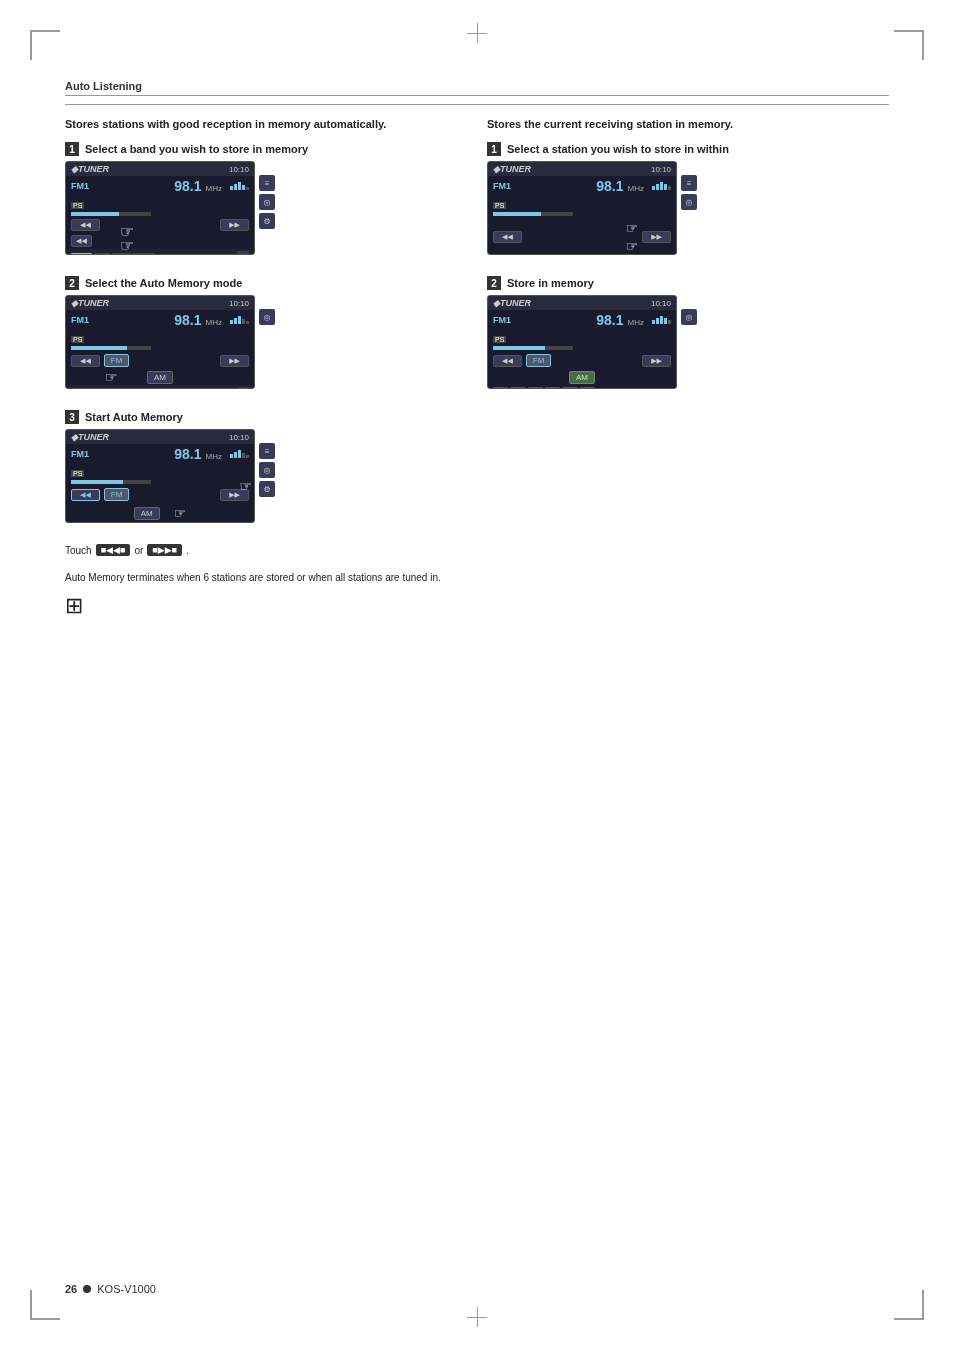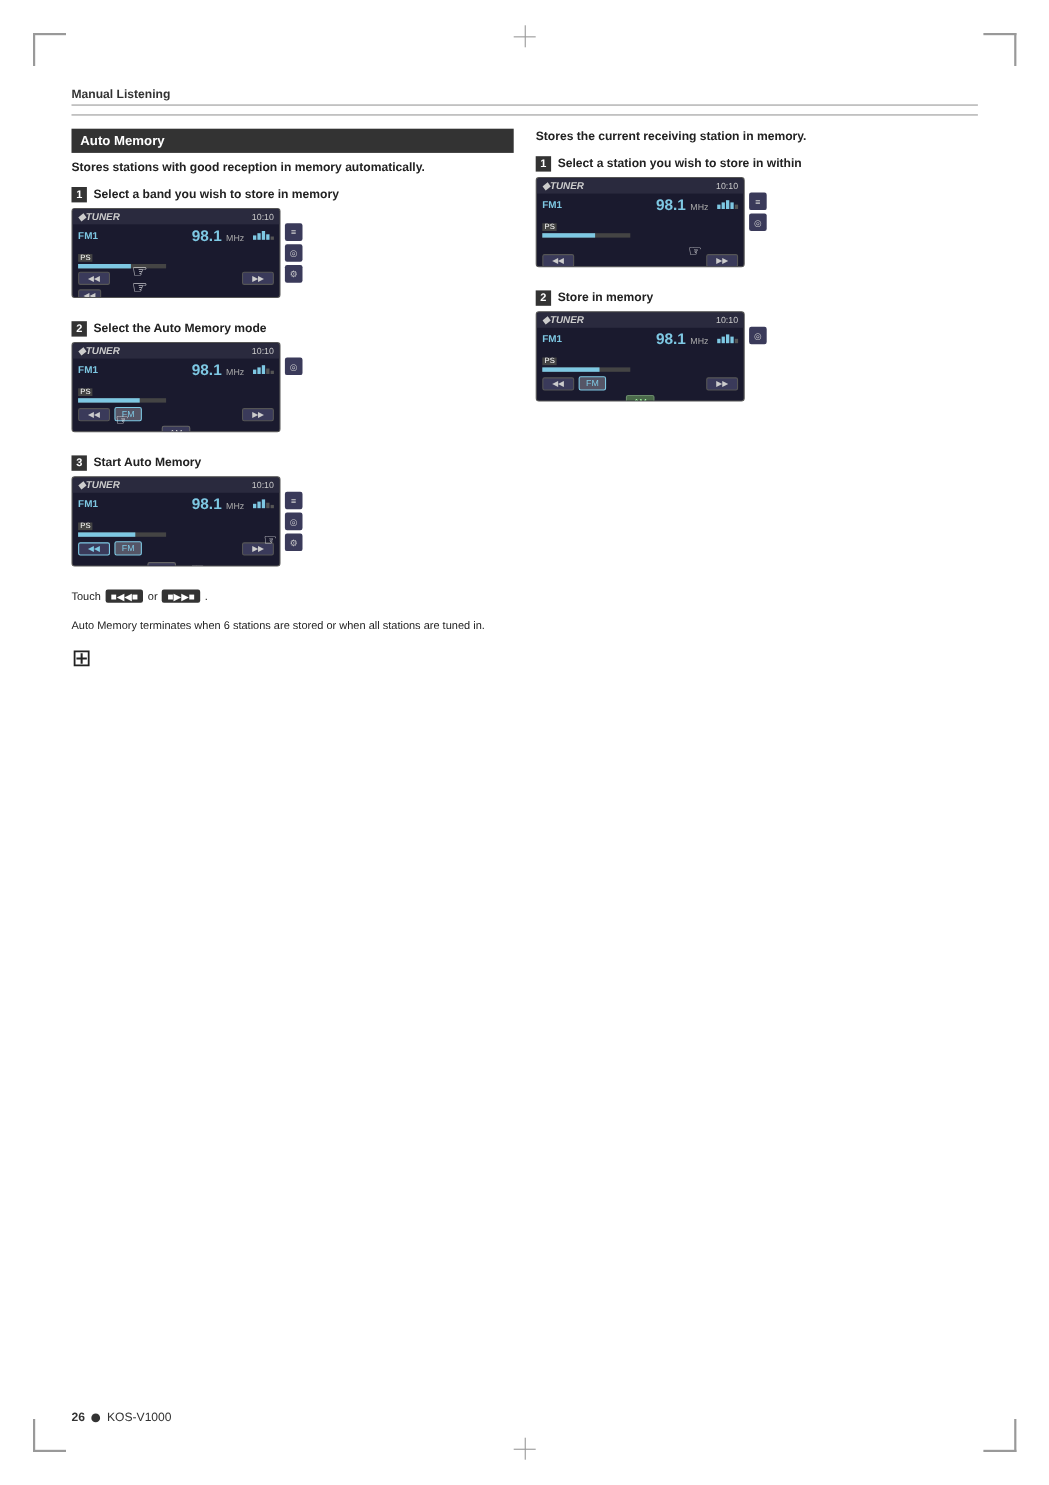--- a/index.html
+++ b/index.html
@@ -111,21 +111,21 @@
       font-weight: bold;
       flex-shrink: 0;
     }
 
     
     .tuner-screen {
       background: #1a1a2e;
       border: 1px solid #555;
       border-radius: 3px;
       width: 190px;
-      height: 82px;
+      height: 94px;
       position: relative;
       margin-bottom: 8px;
       overflow: hidden;
     }
 
     
     .tuner-header {
       background: #2a2a3e;
       display: flex;
       justify-content: space-between;
@@ -406,30 +406,27 @@
 <div class="corner-mark corner-bl"></div>
 <div class="corner-mark corner-br"></div>
 
 <div class="crosshair crosshair-top"></div>
 
 <div class="crosshair crosshair-bottom"></div>
 
 <div class="page-content">
 
   <div class="section-header">
-    <span>Manual Listening</span>
+    <span>Auto Listening</span>
   </div>
   <hr class="divider">
 
   <div class="two-col">
 
     <div class="col-left">
-      <div class="section-title-box">
-        <span>Auto Memory</span>
-      </div>
       <p class="section-desc">Stores stations with good reception in memory automatically.</p>
 
       <div class="step">
         <div class="step-header">
           <span class="step-number">1</span>
           <span>Select a band you wish to store in memory</span>
         </div>
         
         <div class="tuner-wrap">
           <div class="tuner-screen">

